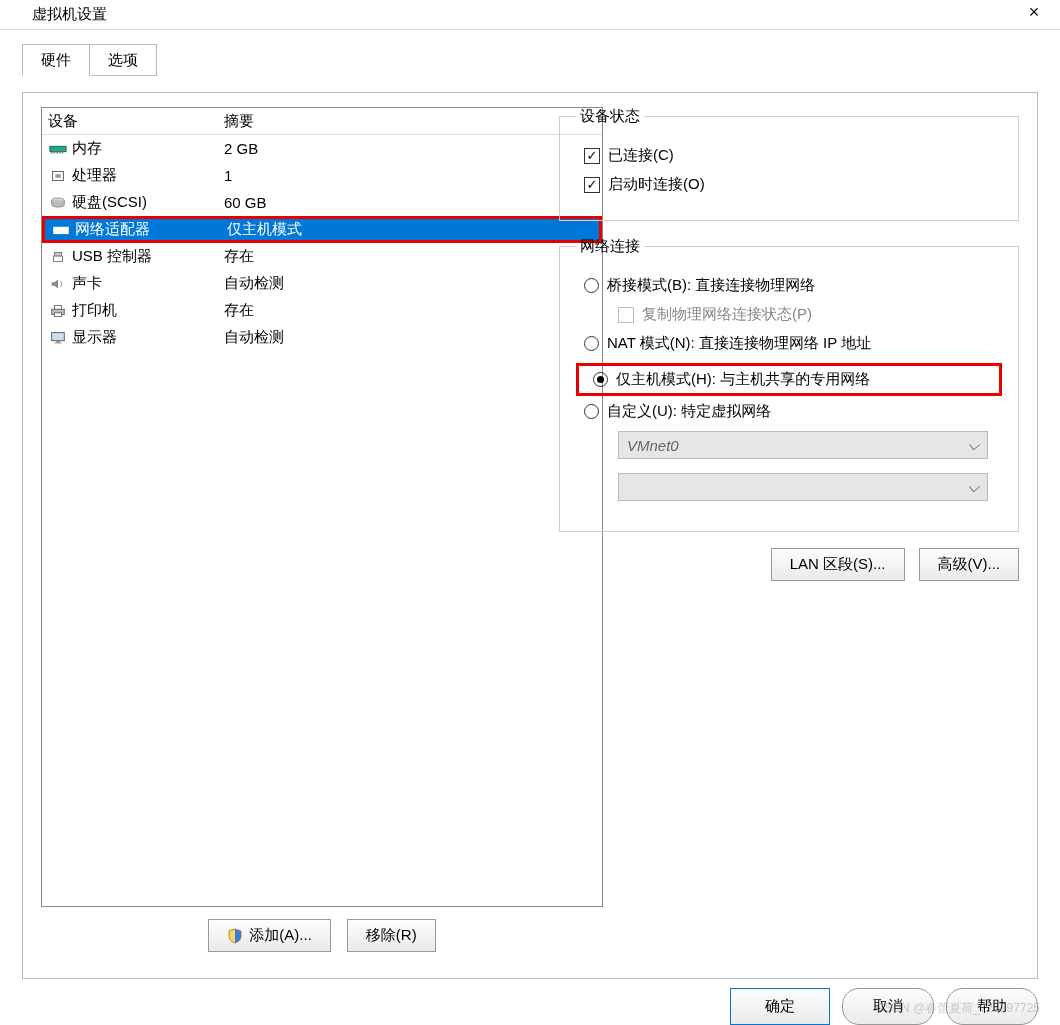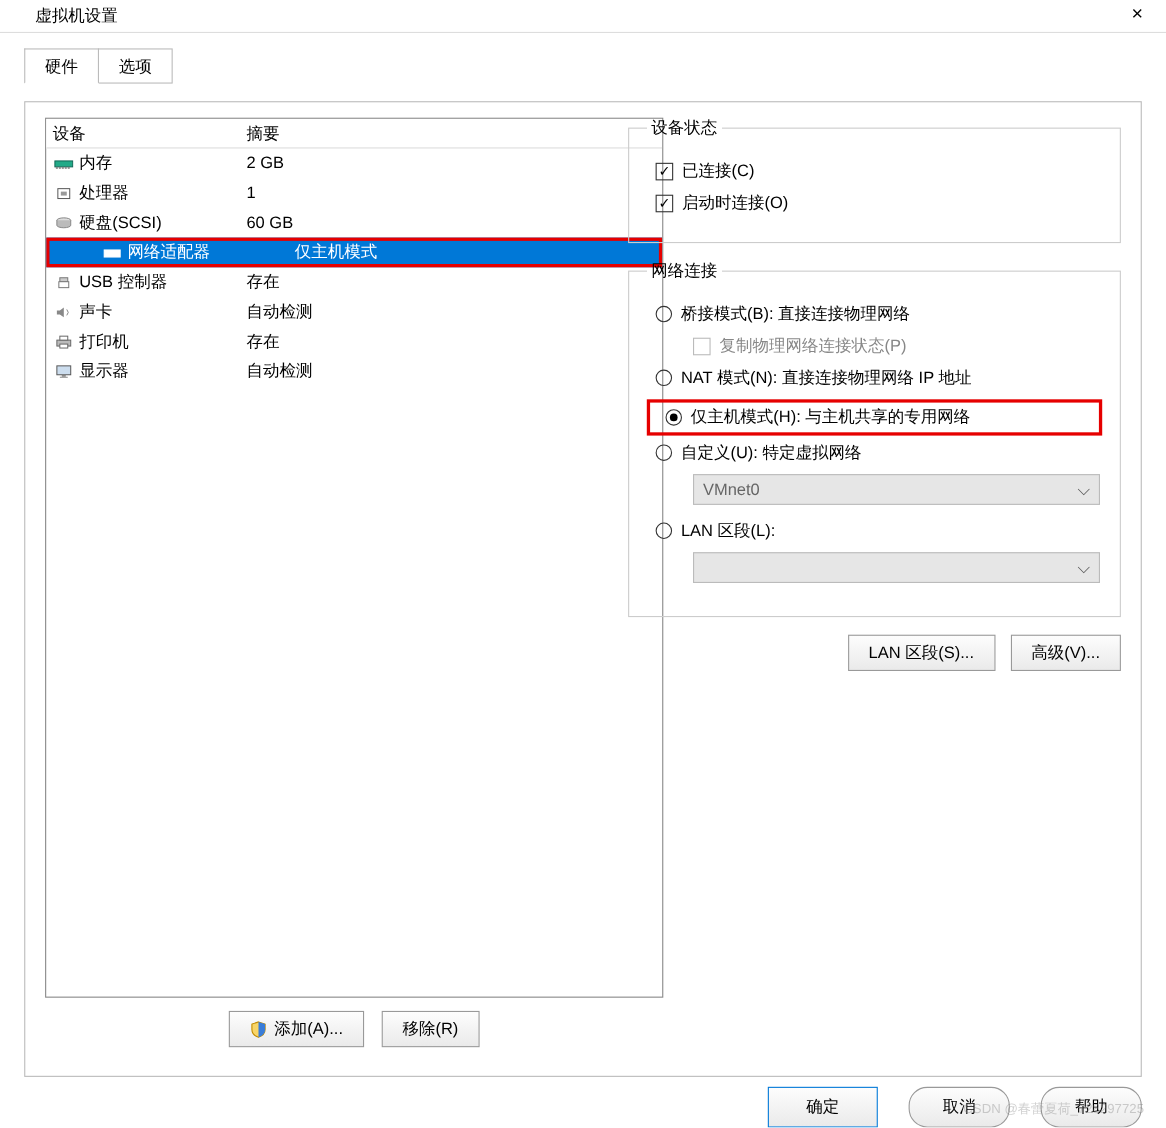--- a/index.html
+++ b/index.html
@@ -68,21 +68,21 @@
       align-items: center;
       font-size: 15px;
     }
     .device-header {
       border-bottom: 1px solid #ddd;
       background: #fff;
     }
     .col-dev { width: 178px; padding-left: 6px; display: flex; align-items: center; gap: 4px;}
     .col-sum { flex: 1; padding-left: 4px; white-space: nowrap; overflow: hidden; text-overflow: ellipsis; }
     .device-row.selected { background: #0078d7; color: #fff; }
-    .hl-box { border: 3px solid #e60000; padding-left: 41px; }
+    .hl-box { border: 3px solid #e60000; }
     .icon { width: 20px; height: 18px; display: inline-flex; align-items: center; justify-content: center; }
     .icon svg { width: 18px; height: 16px; }
 
     .below-list {
       margin-top: 12px;
       display: flex;
       justify-content: center;
       gap: 16px;
     }
     .btn {
@@ -90,21 +90,21 @@
       background: linear-gradient(#fdfdfd, #eaeaea);
       padding: 6px 18px;
       font-size: 15px;
       cursor: pointer;
       display: inline-flex;
       align-items: center;
       gap: 6px;
     }
     .right-col {
       position: absolute;
-      left: 548px; top: 14px; right: 18px;
+      left: 536px; top: 14px; right: 18px;
     }
     fieldset {
       border: 1px solid #ccc;
       padding: 14px 16px 16px 16px;
       margin-bottom: 16px;
     }
     legend { padding: 0 4px; font-size: 15px; }
     .chk-row, .radio-row {
       display: flex; align-items: center; gap: 8px;
       margin: 6px 0 10px 8px;
@@ -113,32 +113,32 @@
     .sub-indent { margin-left: 42px; }
     .sub-indent.disabled { color: #888; }
     .hl-radio { border: 3px solid #e60000; padding: 4px 6px; margin-left: 0px;}
     .select-box {
       margin: 4px 0 14px 42px;
       width: 370px; height: 28px;
       background: #e6e6e6;
       border: 1px solid #bbb;
       color: #666;
       display: flex; align-items: center; justify-content: space-between;
-      padding: 0 8px; font-size: 15px;
+      padding: 0 8px; font-size: 15px; font-style: italic;
     }
     .select-box .chev { color:#555; }
     .right-btns {
       display: flex; gap: 14px;
       justify-content: flex-end;
       margin-top: 6px;
     }
     .bottom-btns {
       position: absolute;
       right: 22px; bottom: 14px;
-      display: flex; gap: 28px;
+      display: flex; gap: 12px;
     }
     .btn.primary-ok {
       border: 1px solid #0078d7;
       padding: 8px 34px;
     }
     .btn.plain { padding: 8px 30px; border-radius: 17px; }
     .watermark {
       position: absolute;
       right: 20px; bottom: 22px;
       color: rgba(120,120,120,0.35);
@@ -331,24 +331,20 @@
           </div>
         </div>
         <div class="radio-row">
           <span class="radio-circle"></span>
           <span>自定义(U): 特定虚拟网络</span>
         </div>
         <div class="select-box">
           <span>VMnet0</span>
           <span class="chev">⌵</span>
         </div>
-        <div class="radio-row">
-          <span class="radio-circle"></span>
-          <span>LAN 区段(L):</span>
-        </div>
         <div class="select-box">
           <span></span>
           <span class="chev">⌵</span>
         </div>
       </fieldset>
 
       <div class="right-btns">
         <button class="btn">
             <span>LAN 区段(S)...</span>
           </button>

